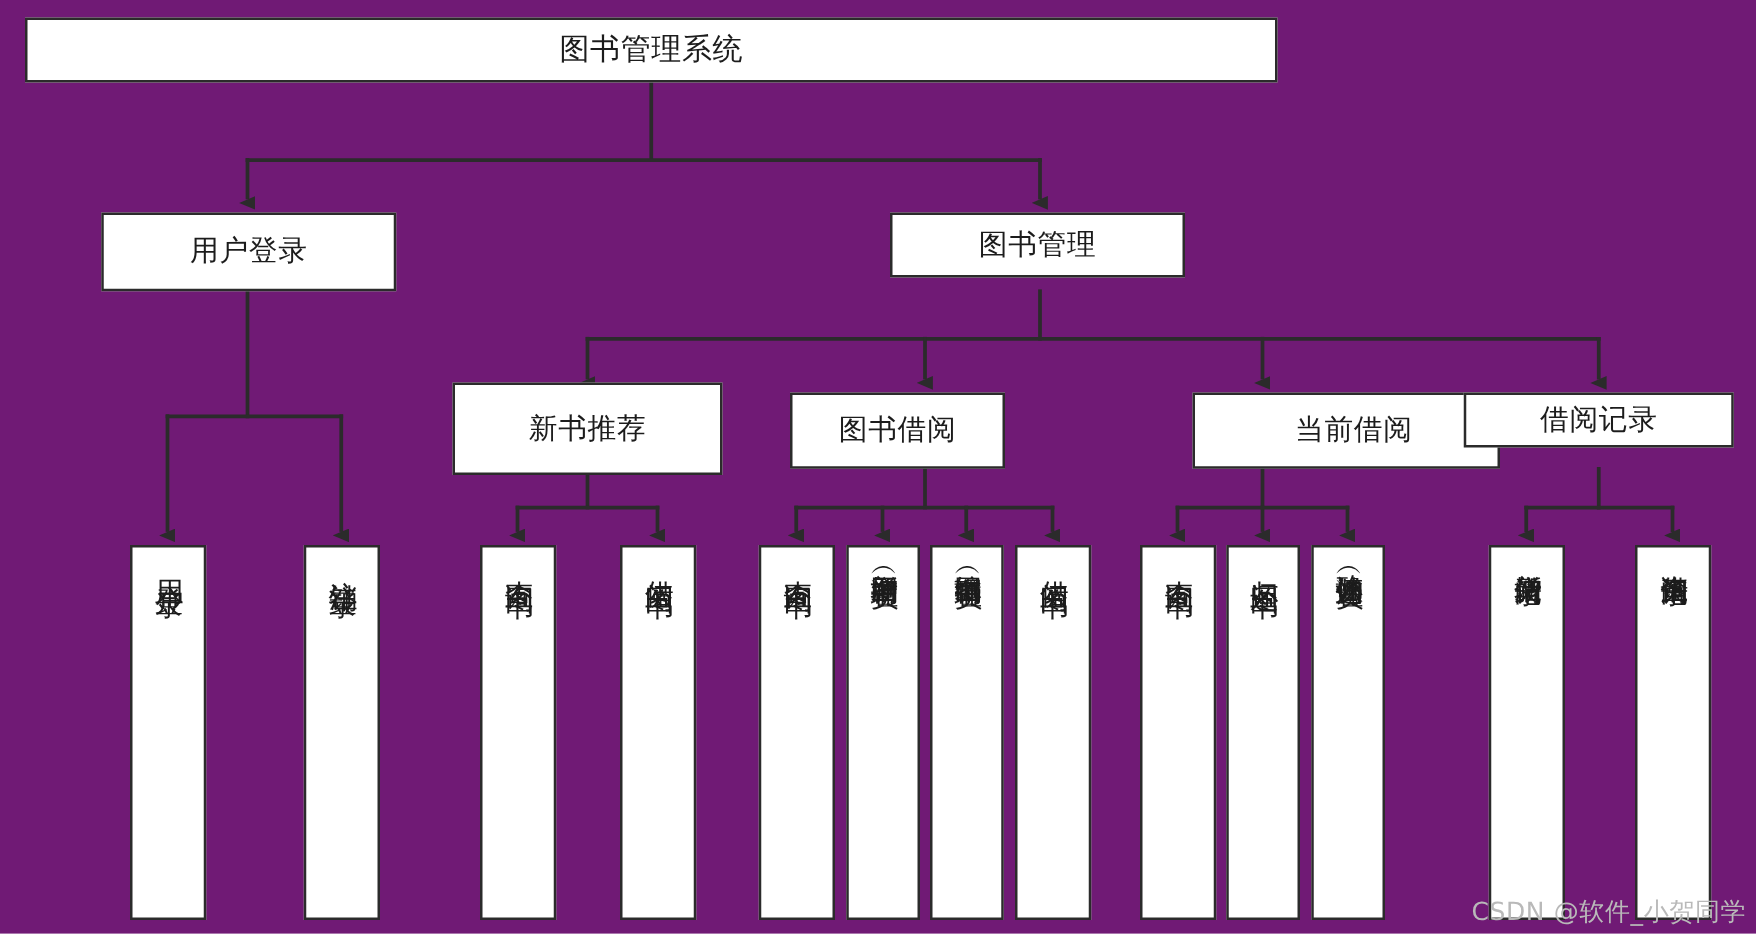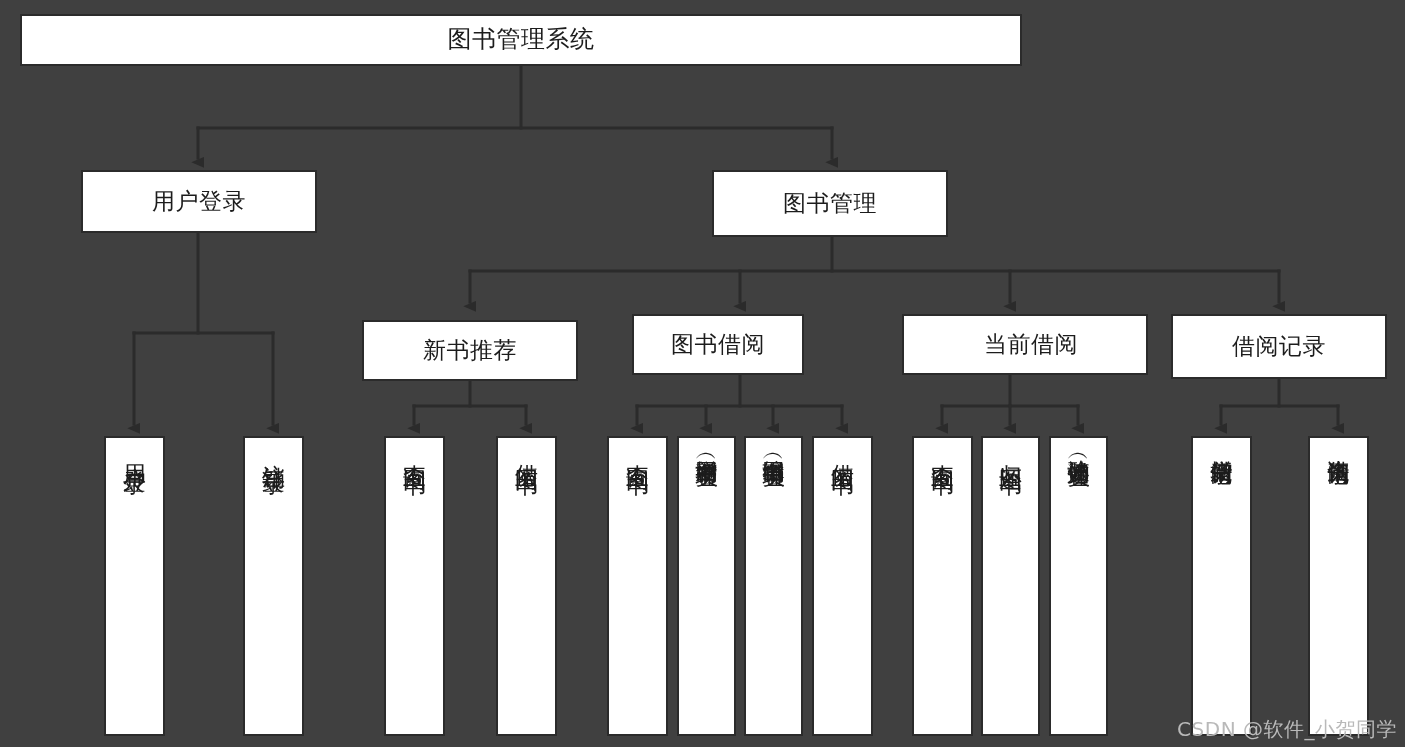--- a/index.html
+++ b/index.html
@@ -8,21 +8,21 @@
     padding: 0;
     background: #ffffff;
   }
   body {
     font-family: "DejaVu Sans", "Liberation Sans", sans-serif;
   }
   #diagram-root {
     position: relative;
     width: 1405px;
     height: 747px;
-    background: #404040;
+    background: #701a75;
     overflow: hidden;
   }
   #edge-layer {
     position: absolute;
     left: 0;
     top: 0;
     width: 1405px;
     height: 747px;
     pointer-events: none;
   }
@@ -137,34 +137,34 @@
     </g>
   </svg>
 
   <div class="node horiz root" style="left:20px; top:14px; width:1002px; height:52px;">
     <span class="label">图书管理系统</span>
   </div>
 
   <div class="node horiz" style="left:81px; top:170px; width:236px; height:63px;">
     <span class="label">用户登录</span>
   </div>
-  <div class="node horiz" style="left:712px; top:170px; width:236px; height:67px;">
+  <div class="node horiz" style="left:712px; top:170px; width:236px; height:52px;">
     <span class="label">图书管理</span>
   </div>
 
-  <div class="node horiz" style="left:362px; top:320px; width:216px; height:61px;">
+  <div class="node horiz" style="left:362px; top:306px; width:216px; height:74px;">
     <span class="label">新书推荐</span>
   </div>
   <div class="node horiz" style="left:632px; top:314px; width:172px; height:61px;">
     <span class="label">图书借阅</span>
   </div>
-  <div class="node horiz" style="left:902px; top:314px; width:246px; height:61px;padding-left:12px;">
+  <div class="node horiz" style="left:954px; top:314px; width:246px; height:61px;padding-left:12px;">
     <span class="label">当前借阅</span>
   </div>
-  <div class="node horiz" style="left:1171px; top:314px; width:216px; height:65px;">
+  <div class="node horiz" style="left:1171px; top:314px; width:216px; height:44px;">
     <span class="label">借阅记录</span>
   </div>
 
   <div class="node vert" style="left:104px; top:436px; width:61px; height:300px;">
     <span class="label">用户登录</span>
   </div>
   <div class="node vert" style="left:243px; top:436px; width:61px; height:300px;">
     <span class="label">注销登录</span>
   </div>
 

